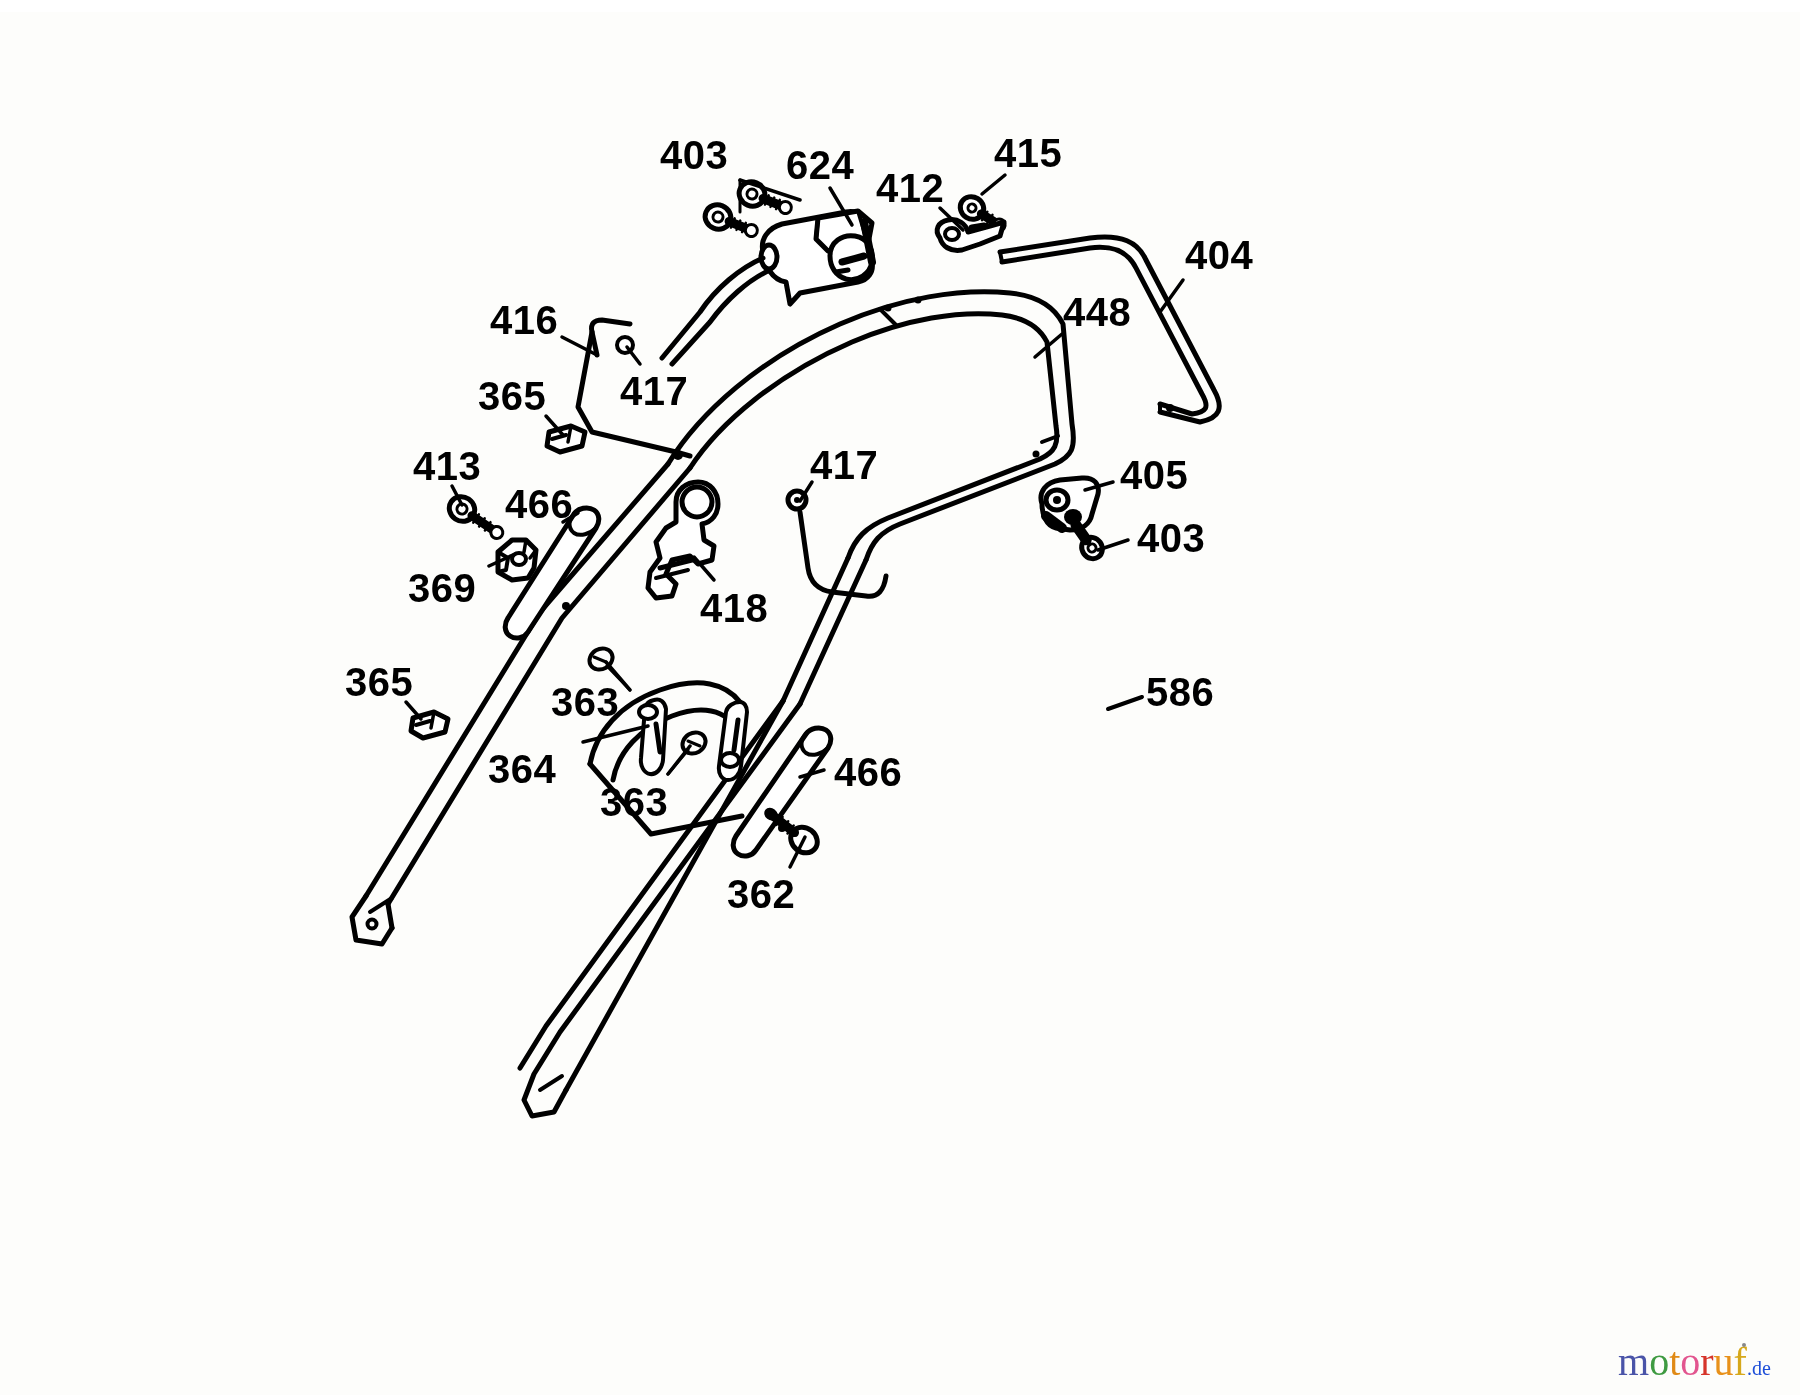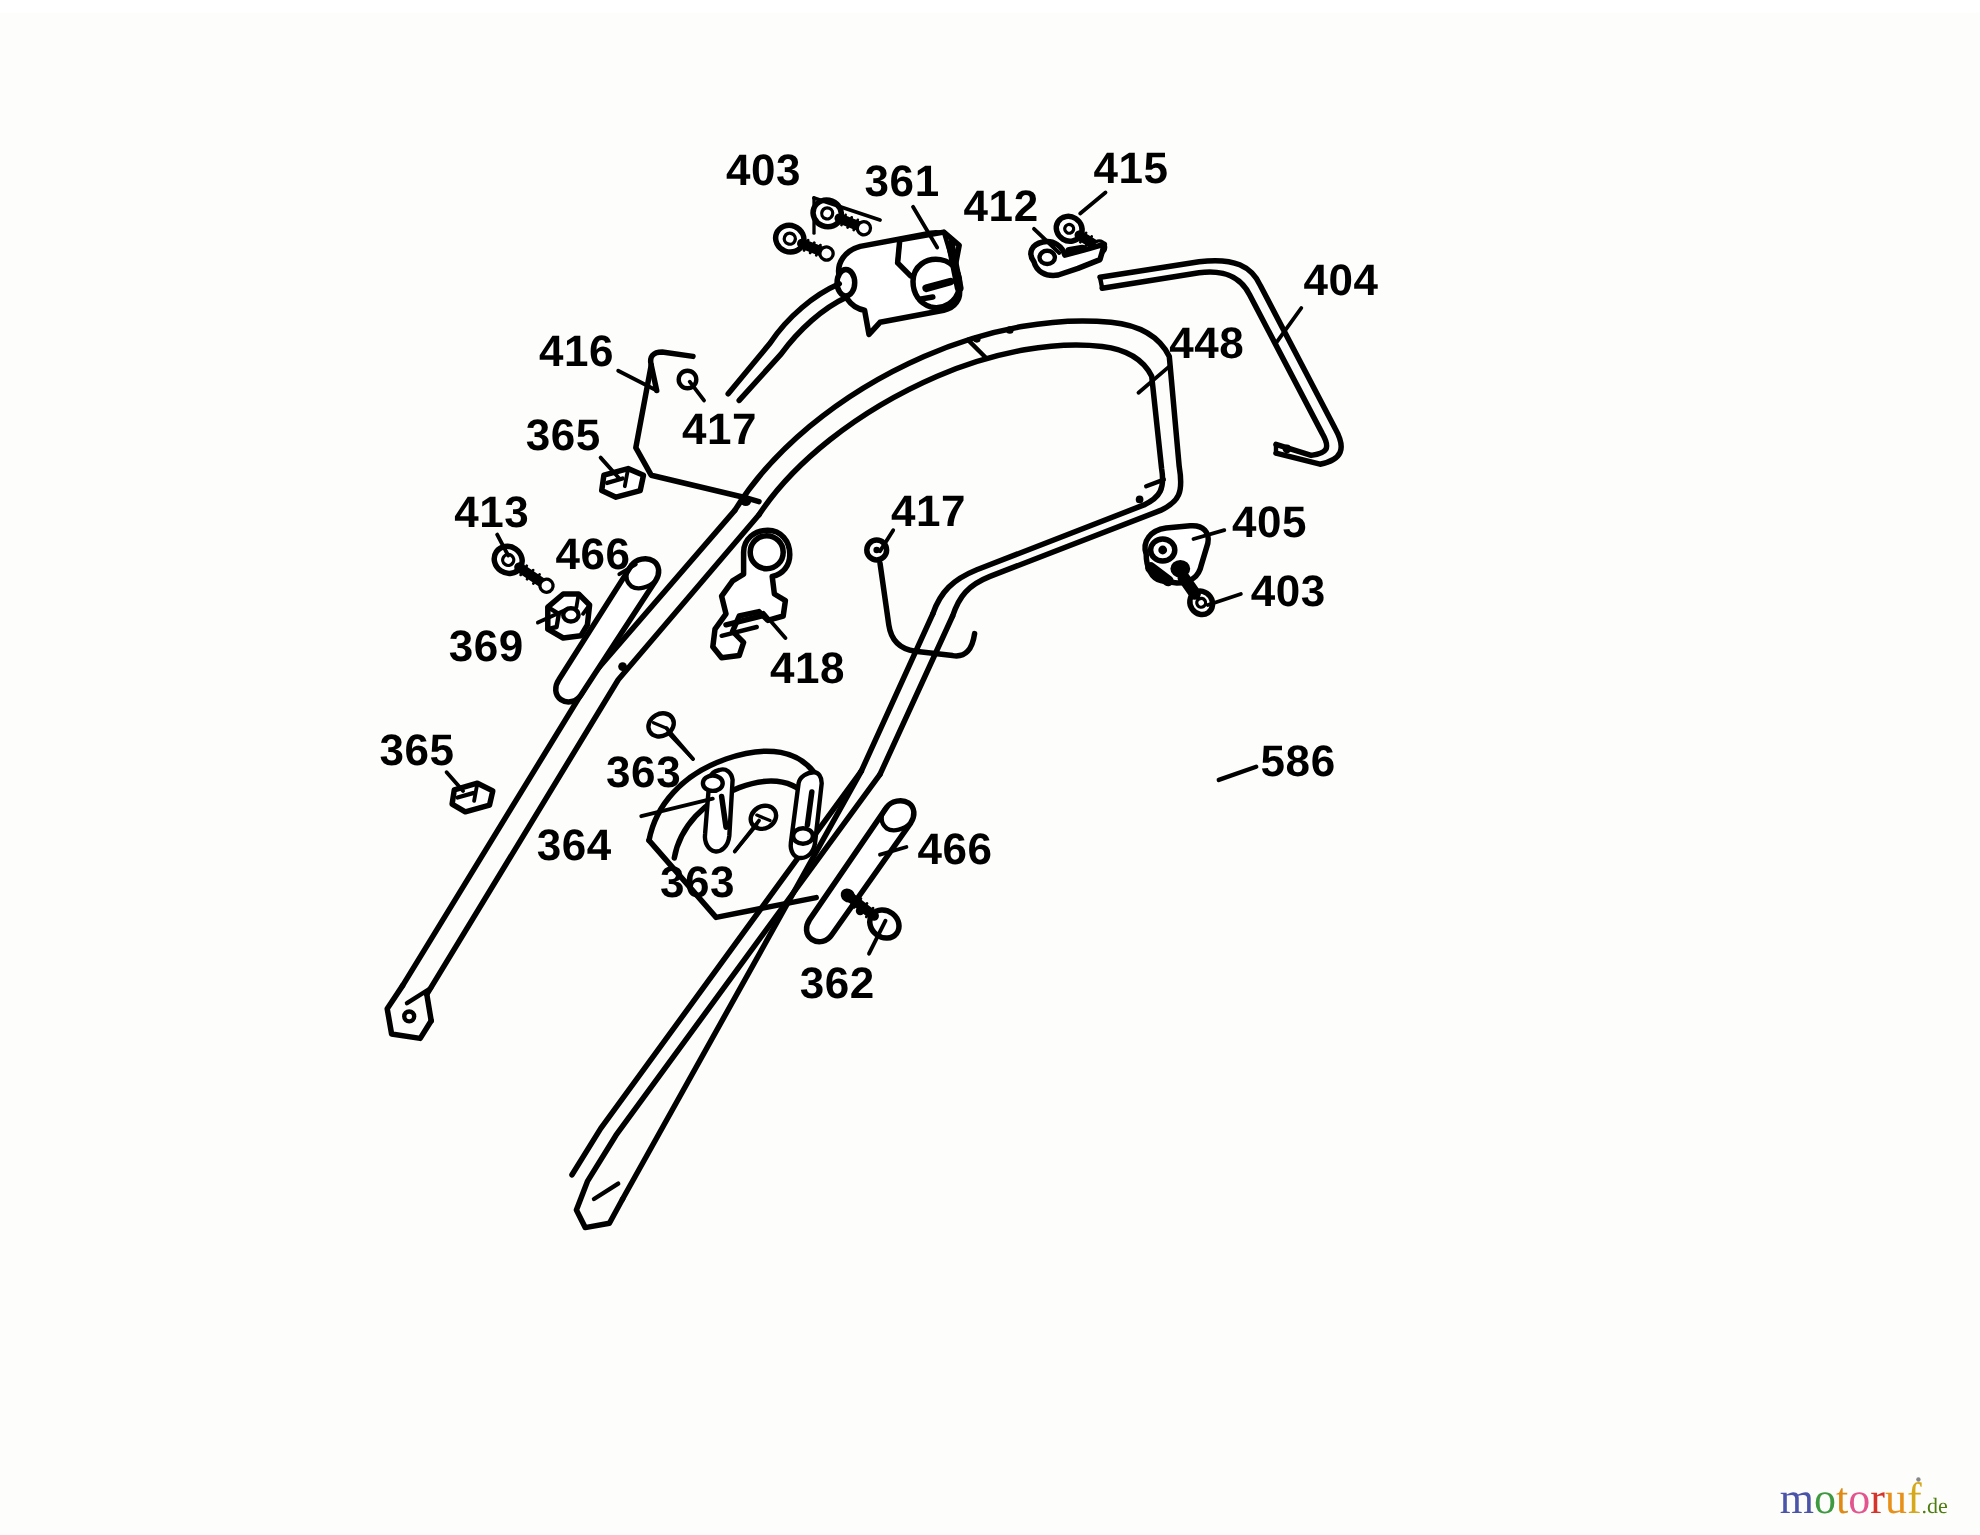--- a/index.html
+++ b/index.html
@@ -43,21 +43,21 @@
     top: 1330px;
     font-family: "Liberation Serif", serif;
     font-size: 40px;
     line-height: 1;
     white-space: nowrap;
     user-select: none;
   }
   #watermark .wm-letter { font-weight: normal; }
   #watermark .wm-tld {
     font-size: 20px;
-    color: #4d7c0f;
+    color: #1d4ed8;
     vertical-align: baseline;
   }
   #watermark .wm-dot {
     position: absolute;
     left: 124px;
     top: 1px;
     width: 4px;
     height: 4px;
     border-radius: 50%;
     background: #888888;
@@ -431,21 +431,21 @@
       <path d="M 630 678 L 606 650"></path>
       <path d="M 583 730 L 648 714"></path>
       <path d="M 668 762 L 690 734"></path>
       <path d="M 824 758 L 800 765"></path>
       <path d="M 790 855 L 805 825"></path>
     </g>
   </svg>
 
   <div id="callout-layer">
       <div class="callout-label" style="left: 660px; top: 123px;">403</div>
-      <div class="callout-label" style="left: 786px; top: 133px;">361</div>
+      <div class="callout-label" style="left: 786px; top: 133px;">624</div>
       <div class="callout-label" style="left: 876px; top: 156px;">412</div>
       <div class="callout-label" style="left: 994px; top: 121px;">415</div>
       <div class="callout-label" style="left: 1185px; top: 223px; text-align: center;">404</div>
       <div class="callout-label" style="left: 1063px; top: 280px;">448</div>
       <div class="callout-label" style="left: 490px; top: 288px;">416</div>
       <div class="callout-label" style="left: 620px; top: 359px;">417</div>
       <div class="callout-label" style="left: 478px; top: 364px;">365</div>
       <div class="callout-label" style="left: 810px; top: 433px;">417</div>
       <div class="callout-label" style="left: 413px; top: 434px;">413</div>
       <div class="callout-label" style="left: 505px; top: 472px;">466</div>

